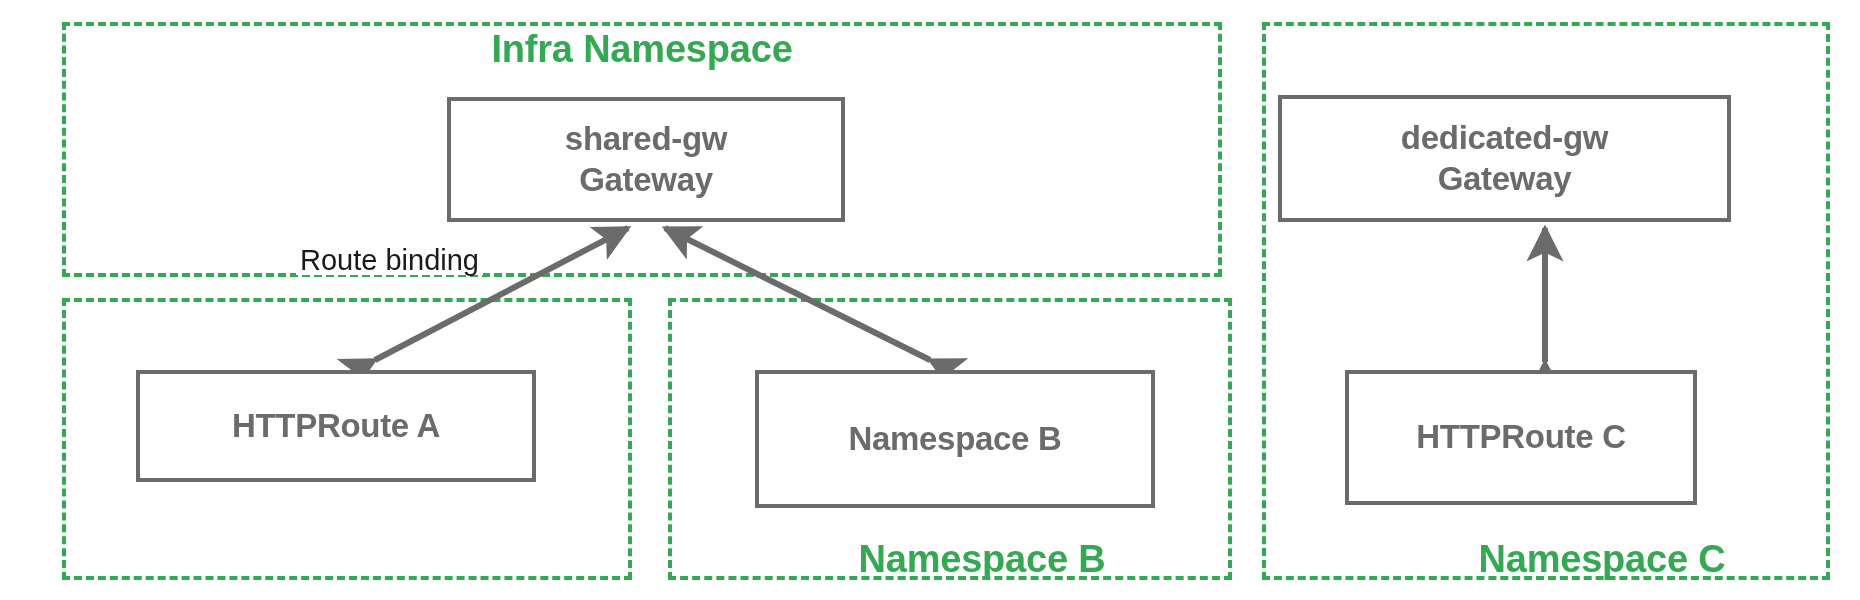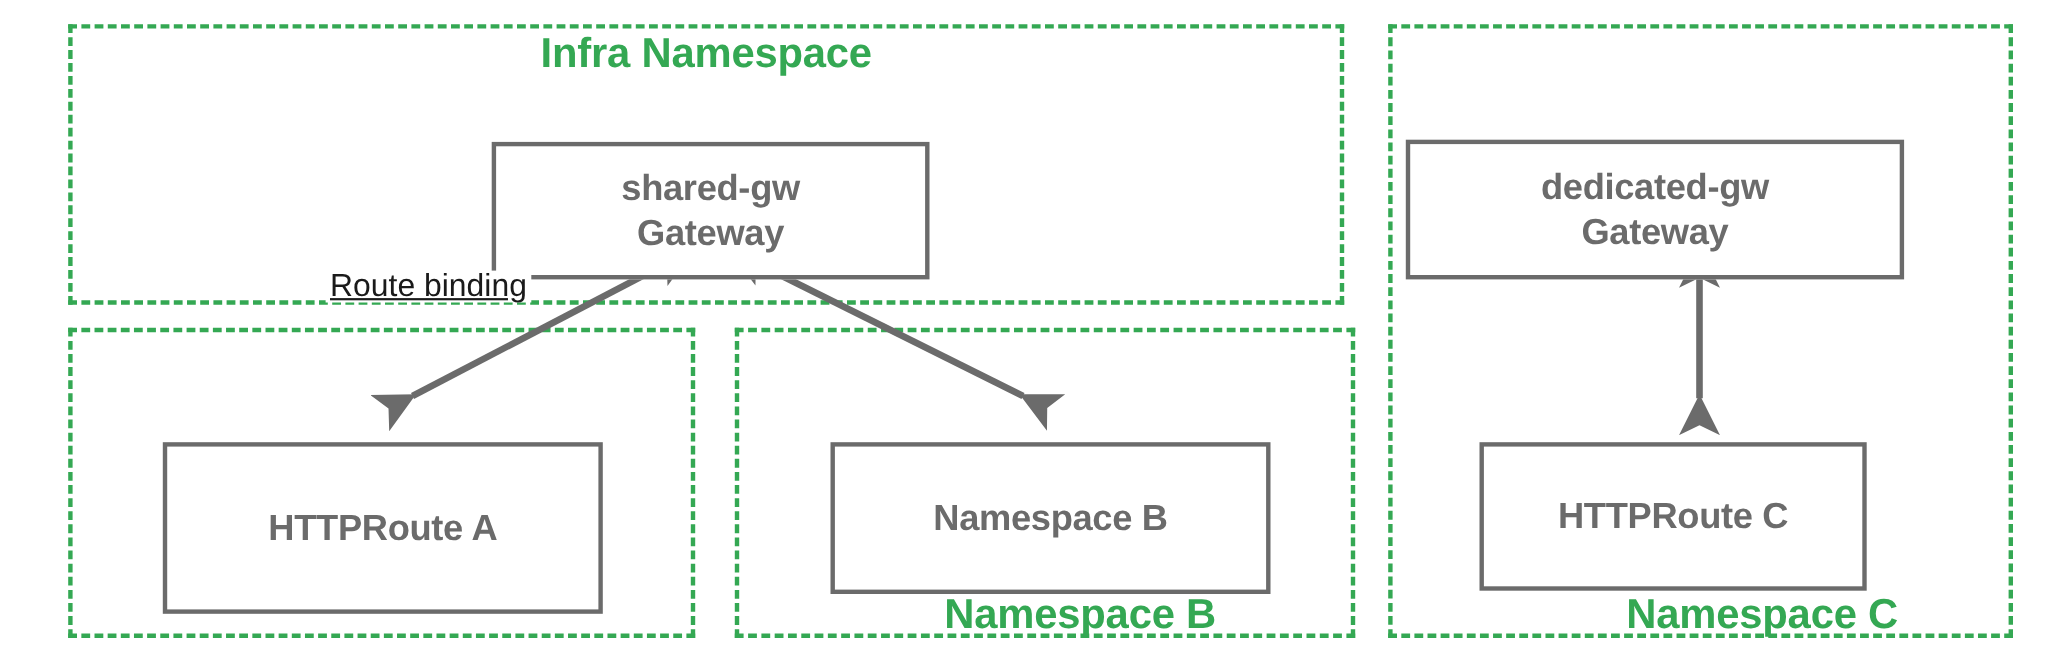--- a/index.html
+++ b/index.html
@@ -42,42 +42,40 @@
   
   .res-box {
     position: absolute;
     box-sizing: border-box;
     border: 4px solid #6b6b6b;
     background: #ffffff;
     display: flex;
     align-items: center;
     justify-content: center;
     text-align: center;
-    margin-top: 32px;
   }
   .res-text {
     color: #6b6b6b;
     font-weight: bold;
     font-size: 33px;
     line-height: 1.23;
     letter-spacing: -0.3px;
     white-space: pre-line;
   }
 
   
   .annotation {
     position: absolute;
     color: #1a1a1a;
     font-size: 29px;
     font-weight: normal;
     white-space: nowrap;
     line-height: 1;
     background: #ffffff;
     padding: 0 4px;
-    text-decoration: underline;
   }
 
   
   #connectors {
     position: absolute;
     left: 0;
     top: 0;
     width: 1860px;
     height: 600px;
     pointer-events: none;
@@ -115,21 +113,21 @@
     <line x1="930" y1="360" x2="665" y2="228" stroke="#6b6b6b" stroke-width="6" marker-start="url(#ah)" marker-end="url(#ah)"></line>
 
     <line x1="1545" y1="362" x2="1545" y2="228" stroke="#6b6b6b" stroke-width="6" marker-start="url(#ah)" marker-end="url(#ah)"></line>
   </svg>
 
   <div class="res-box" style="left:447px; top:97px; width:398px; height:125px;">
     <span class="res-text">shared-gw
 Gateway</span>
   </div>
 
-  <div class="res-box" style="left:148px; top:370px; width:400px; height:156px;">
+  <div class="res-box" style="left:136px; top:370px; width:400px; height:112px;">
     <span class="res-text">HTTPRoute A</span>
   </div>
 
   <div class="res-box" style="left:755px; top:370px; width:400px; height:138px;">
     <span class="res-text">Namespace B</span>
   </div>
 
   <div class="res-box" style="left:1278px; top:95px; width:453px; height:127px;">
     <span class="res-text">dedicated-gw
 Gateway</span>

